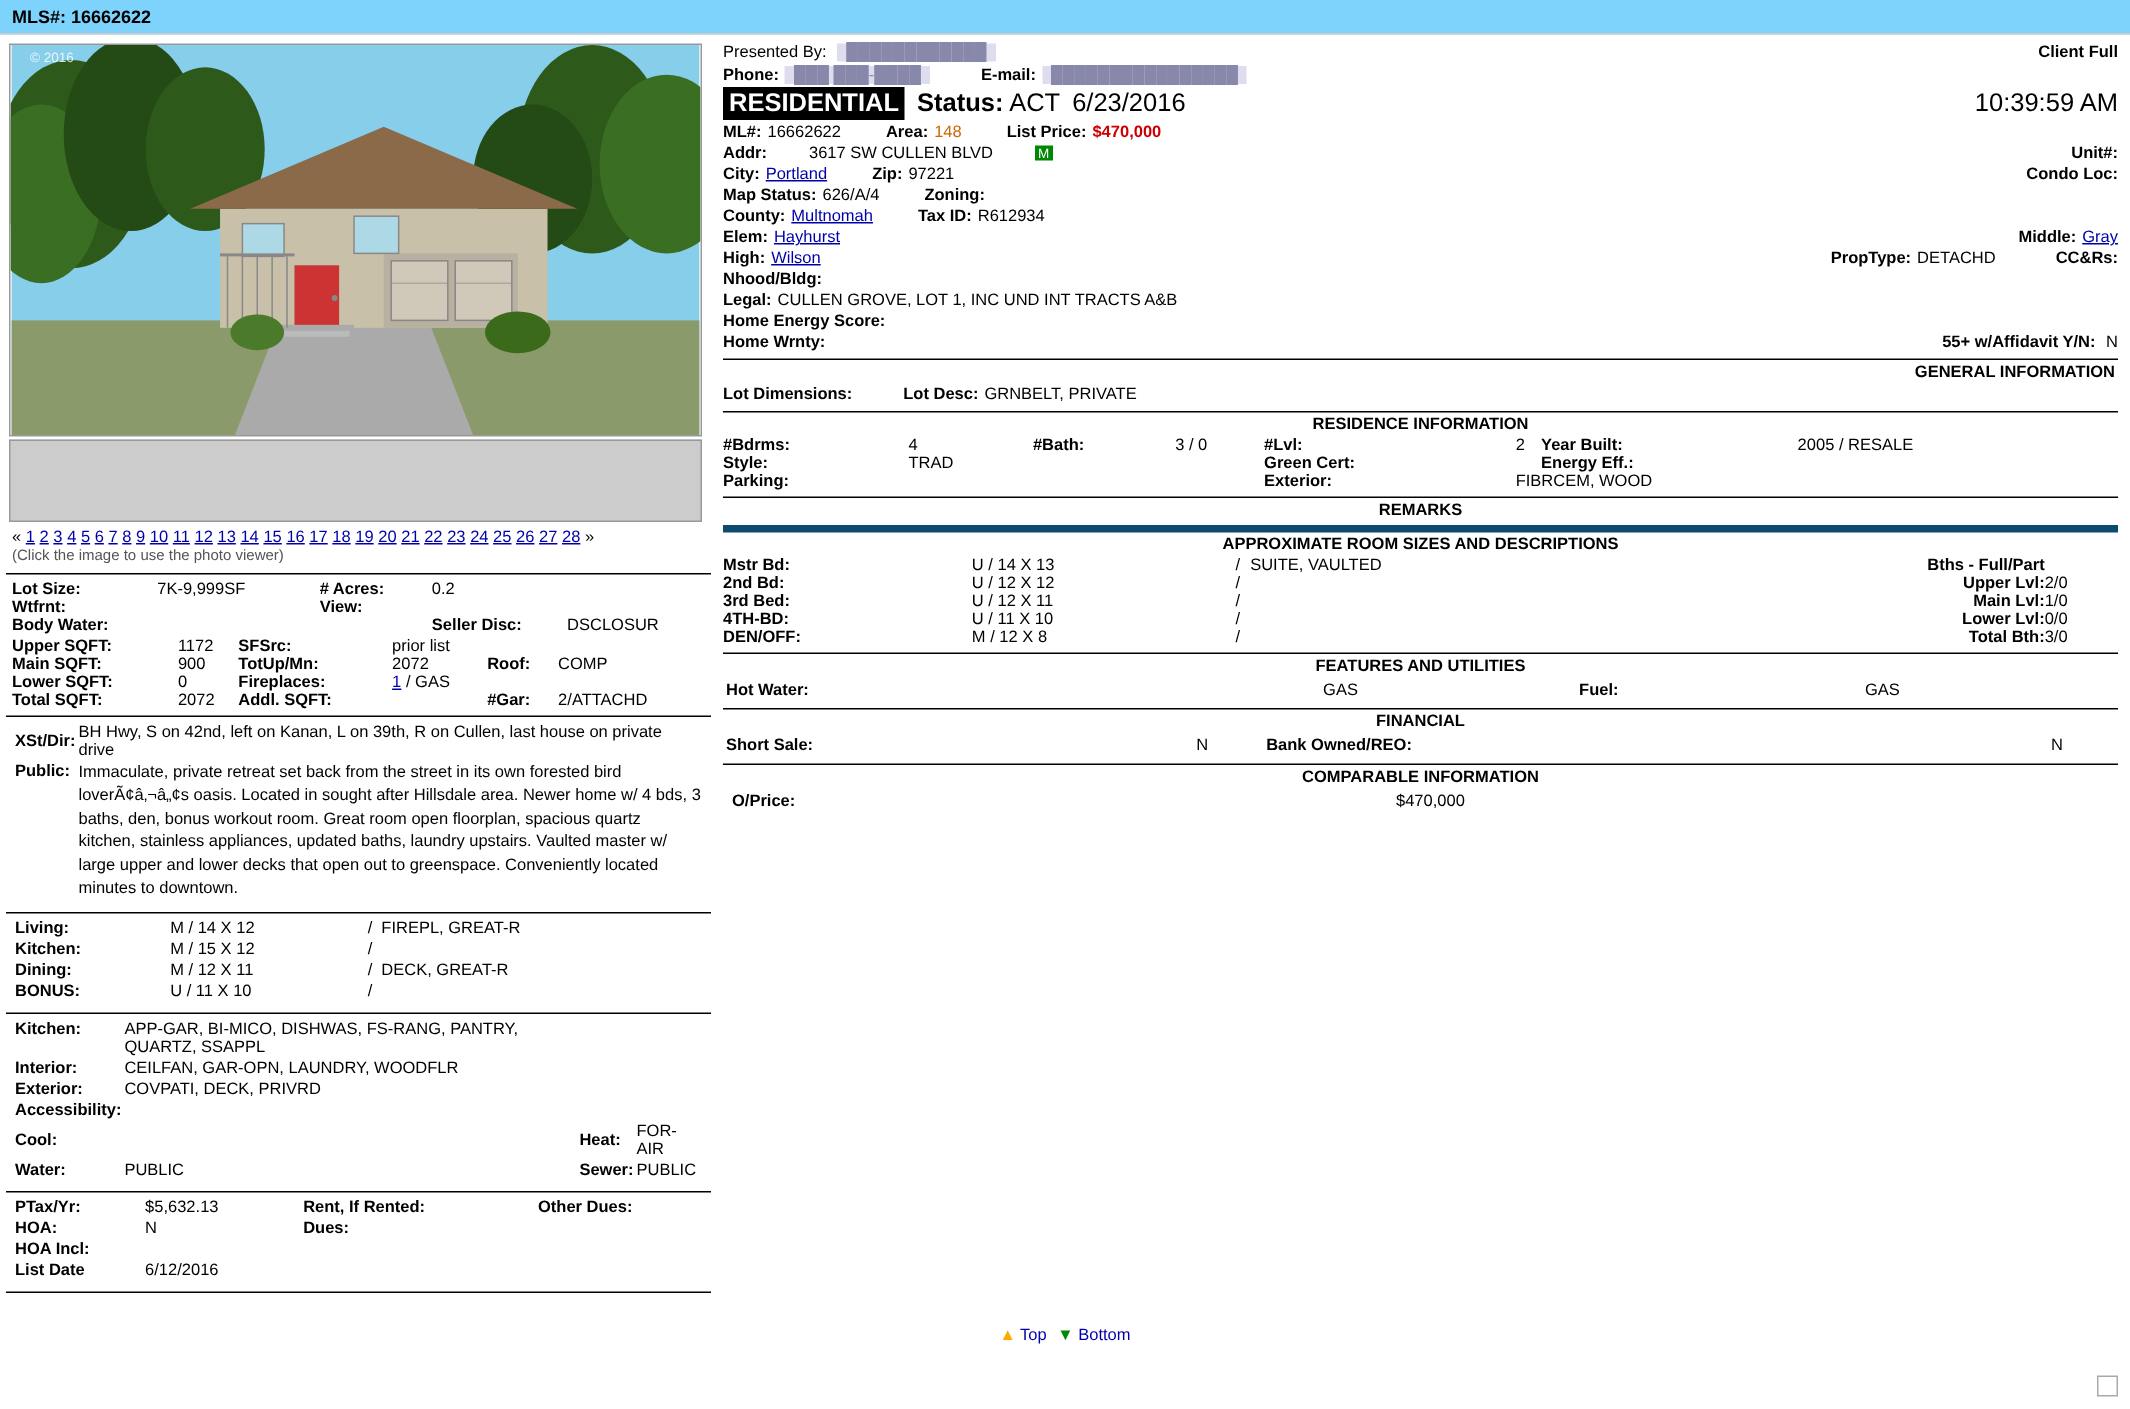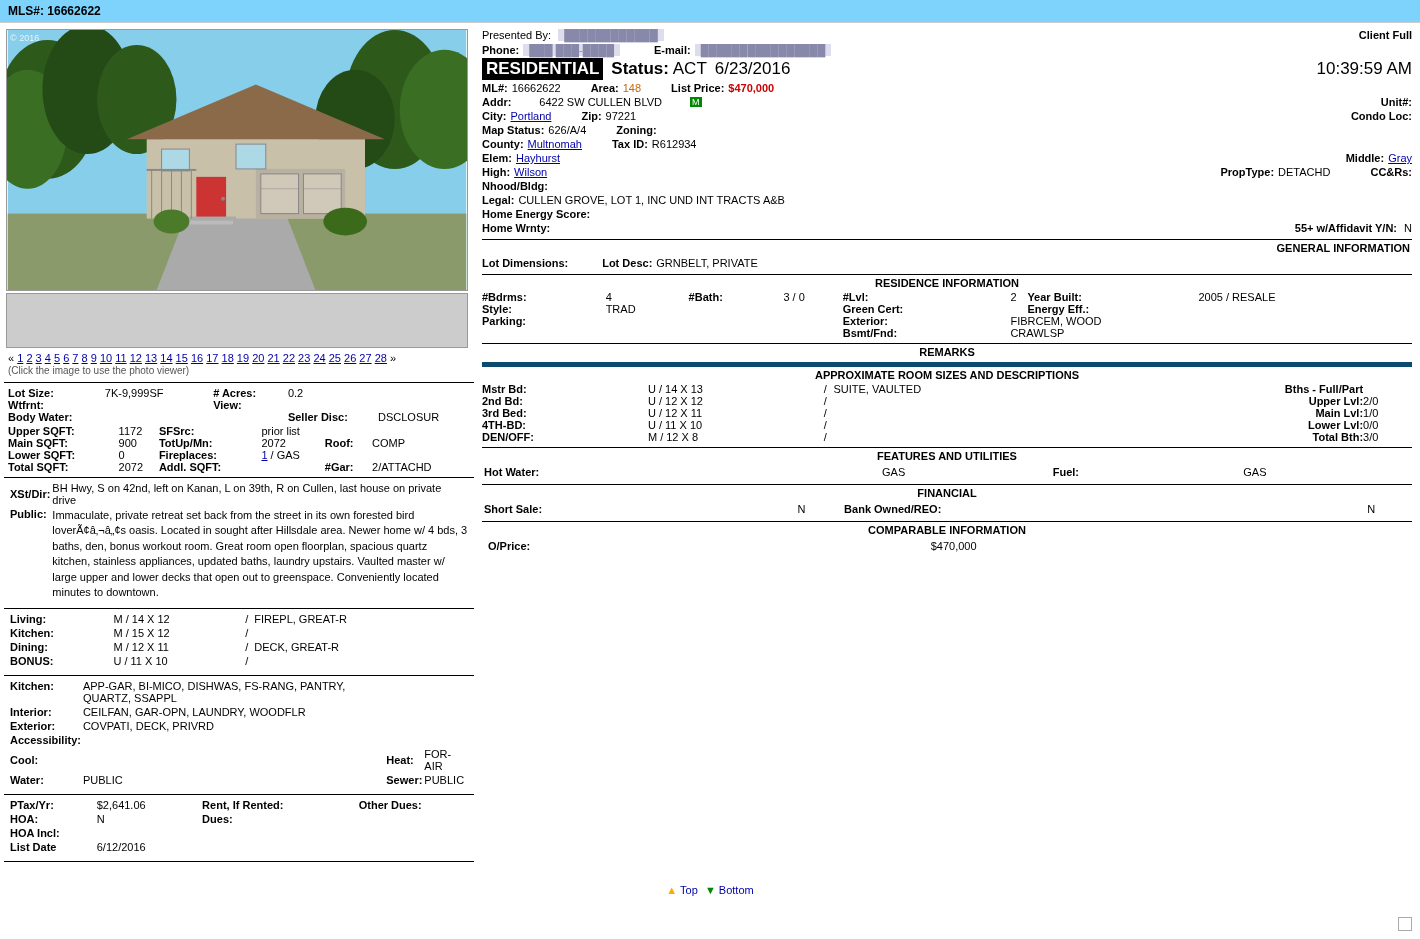--- a/index.html
+++ b/index.html
@@ -64,21 +64,21 @@
           <rect x="140" y="140" width="50" height="2" fill="#888"></rect>
           <line x1="145" y1="142" x2="145" y2="190" stroke="#888" stroke-width="1"></line>
           <line x1="155" y1="142" x2="155" y2="190" stroke="#888" stroke-width="1"></line>
           <line x1="165" y1="142" x2="165" y2="190" stroke="#888" stroke-width="1"></line>
           <line x1="175" y1="142" x2="175" y2="190" stroke="#888" stroke-width="1"></line>
           <line x1="185" y1="142" x2="185" y2="190" stroke="#888" stroke-width="1"></line>
 
           <ellipse cx="165" cy="193" rx="18" ry="12" fill="#4a7a2a"></ellipse>
           <ellipse cx="340" cy="193" rx="22" ry="14" fill="#3a6a1a"></ellipse>
         </svg>
-        <div style="position:absolute;top:3px;left:3px;color:rgba(255,255,255,0.8);font-size:9px;">© 2016</div>
+        <div style="position:absolute;top:3px;left:13px;color:rgba(255,255,255,0.8);font-size:9px;">© 2016</div>
       </div>
 
       <div style="width:462px;height:55px;background:#ccc;margin:2px;border:1px solid #999;display:flex;align-items:center;justify-content:center;">
         <span style="color:#666;font-size:10px;"></span>
       </div>
 
       <div style="padding:2px 4px;font-size:11px;">
         <span style="cursor:pointer;">
           « <a href="#" style="color:#00a;">1</a> 
           <a href="#" style="color:#00a;">2</a> 
@@ -253,21 +253,21 @@
           </tr>
         </tbody>
           </table>
       </div>
 
       <div style="padding:2px 4px; border-top:1px solid #000; margin-top:4px;">
         <table style="font-size:11px;width:100%;">
           <tbody>
               <tr>
             <td style="font-weight:bold;">PTax/Yr:</td>
-            <td>$2,641.06</td>
+            <td>$5,632.13</td>
             <td style="font-weight:bold;padding-left:20px;">Rent, If Rented:</td>
             <td></td>
             <td style="font-weight:bold;">Other Dues:</td>
             <td></td>
           </tr>
           <tr>
             <td style="font-weight:bold;">HOA:</td>
             <td>N</td>
             <td style="font-weight:bold;padding-left:20px;">Dues:</td>
             <td></td>
@@ -322,21 +322,21 @@
         <span style="font-weight:bold;margin-right:4px;">ML#:</span>
         <span style="margin-right:30px;">16662622</span>
         <span style="font-weight:bold;margin-right:4px;">Area:</span>
         <span style="color:#c60;margin-right:30px;">148</span>
         <span style="font-weight:bold;margin-right:4px;">List Price:</span>
         <span style="color:#c00;font-weight:bold;">$470,000</span>
       </div>
 
       <div style="display:flex;align-items:center;font-size:11px;padding:1px 0;gap:24px;">
         <span style="font-weight:bold;margin-right:4px;">Addr:</span>
-        <span style="margin-right:4px;">6422 SW CULLEN BLVD</span>
+        <span style="margin-right:4px;">3617 SW CULLEN BLVD</span>
         <span style="background:#080;color:#fff;font-size:9px;padding:0 2px;">M</span>
         <span style="margin-left:auto;font-weight:bold;">Unit#:</span>
       </div>
 
       <div style="display:flex;align-items:center;font-size:11px;padding:1px 0;">
         <span style="font-weight:bold;margin-right:4px;">City:</span>
         <a href="#" style="color:#00a;margin-right:30px;">Portland</a>
         <span style="font-weight:bold;margin-right:4px;">Zip:</span>
         <span style="margin-right:auto;">97221</span>
         <span style="font-weight:bold;">Condo Loc:</span>
@@ -428,28 +428,20 @@
             <td></td>
           </tr>
           <tr>
             <td style="font-weight:bold;">Parking:</td>
             <td></td>
             <td></td>
                 <td></td>
             <td style="font-weight:bold;">Exterior:</td>
             <td colspan="3">FIBRCEM, WOOD</td>
           </tr>
-          <tr>
-            <td></td>
-                <td></td>
-                <td></td>
-                <td></td>
-            <td style="font-weight:bold;">Bsmt/Fnd:</td>
-            <td colspan="3">CRAWLSP</td>
-          </tr>
         </tbody>
           </table>
       </div>
 
       <div style="border-top:1px solid #000;margin-top:4px;">
         <div style="text-align:center;font-weight:bold;font-size:11px;padding:2px;">REMARKS</div>
       </div>
 
       <div style="border-top:5px solid #0c4a6e;margin-top:2px;">
         <div style="text-align:center;font-weight:bold;font-size:11px;padding:2px;">APPROXIMATE ROOM SIZES AND DESCRIPTIONS</div>

